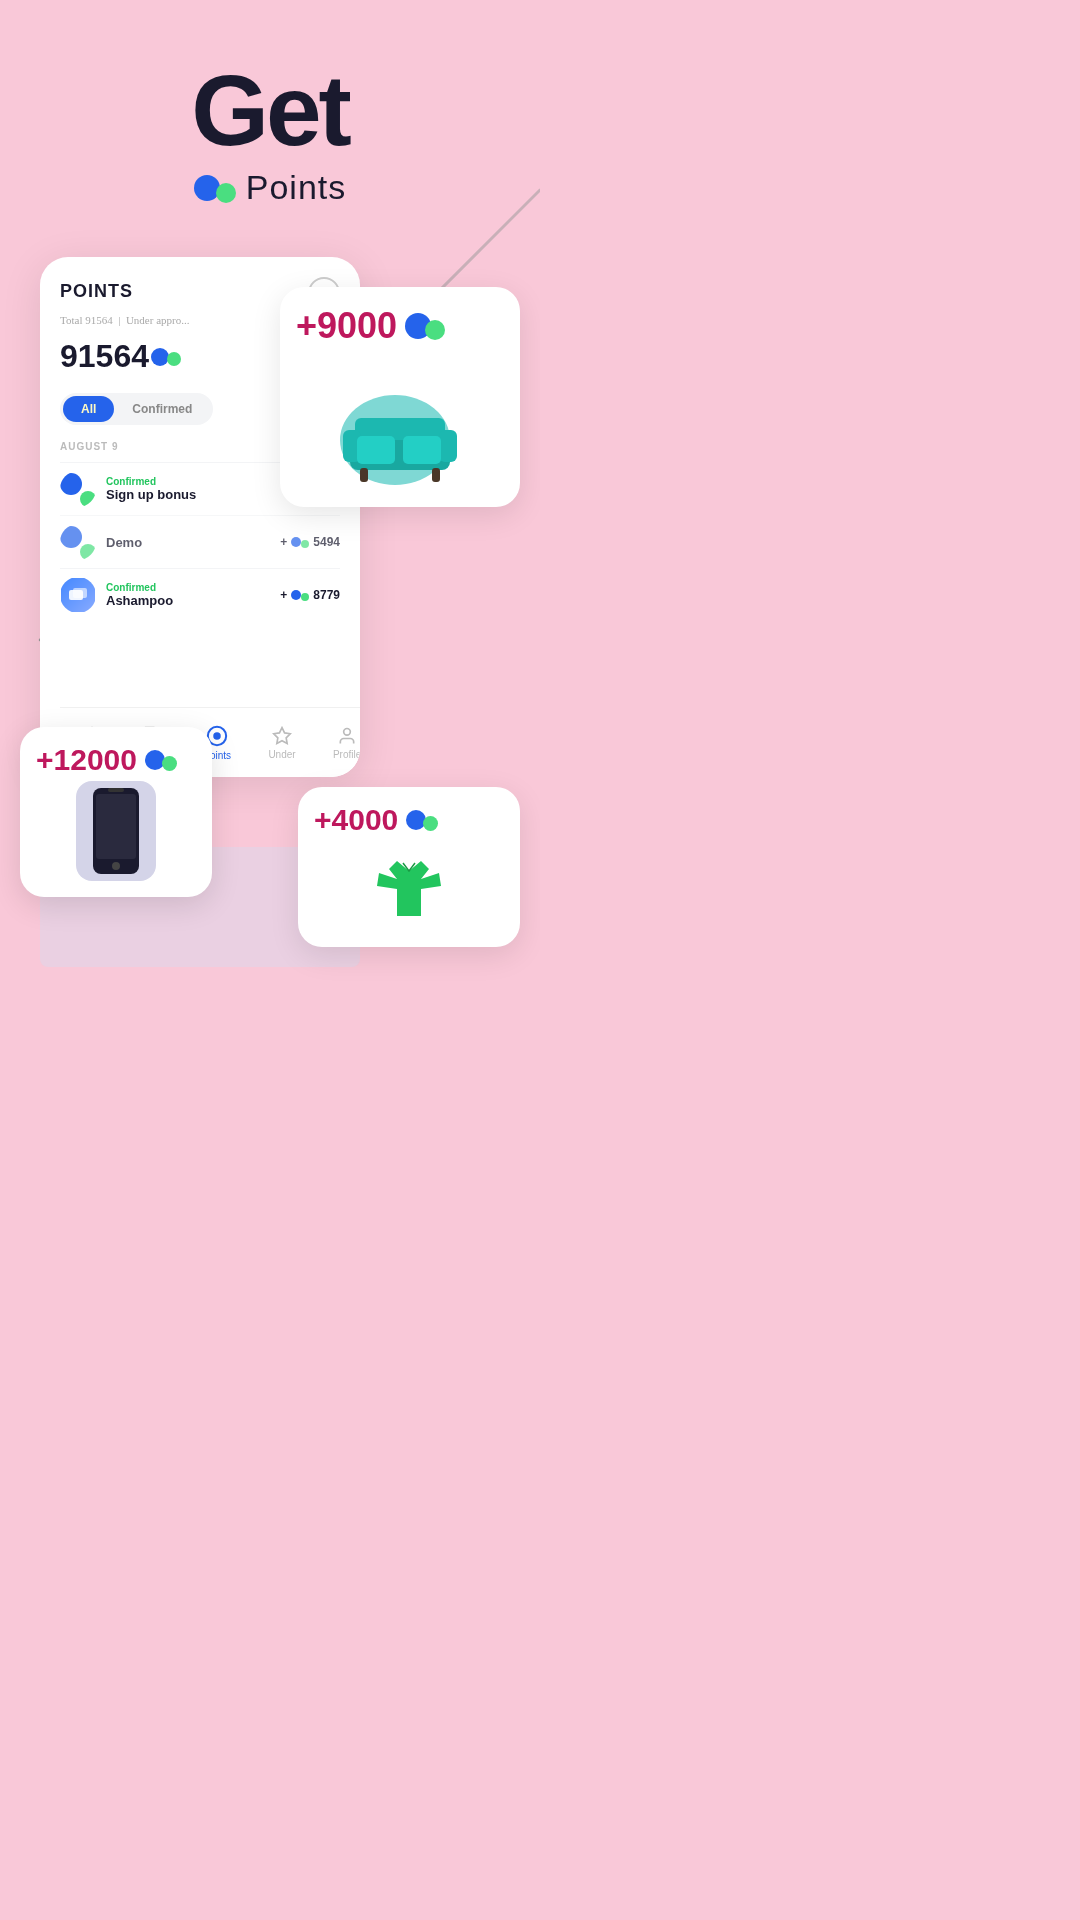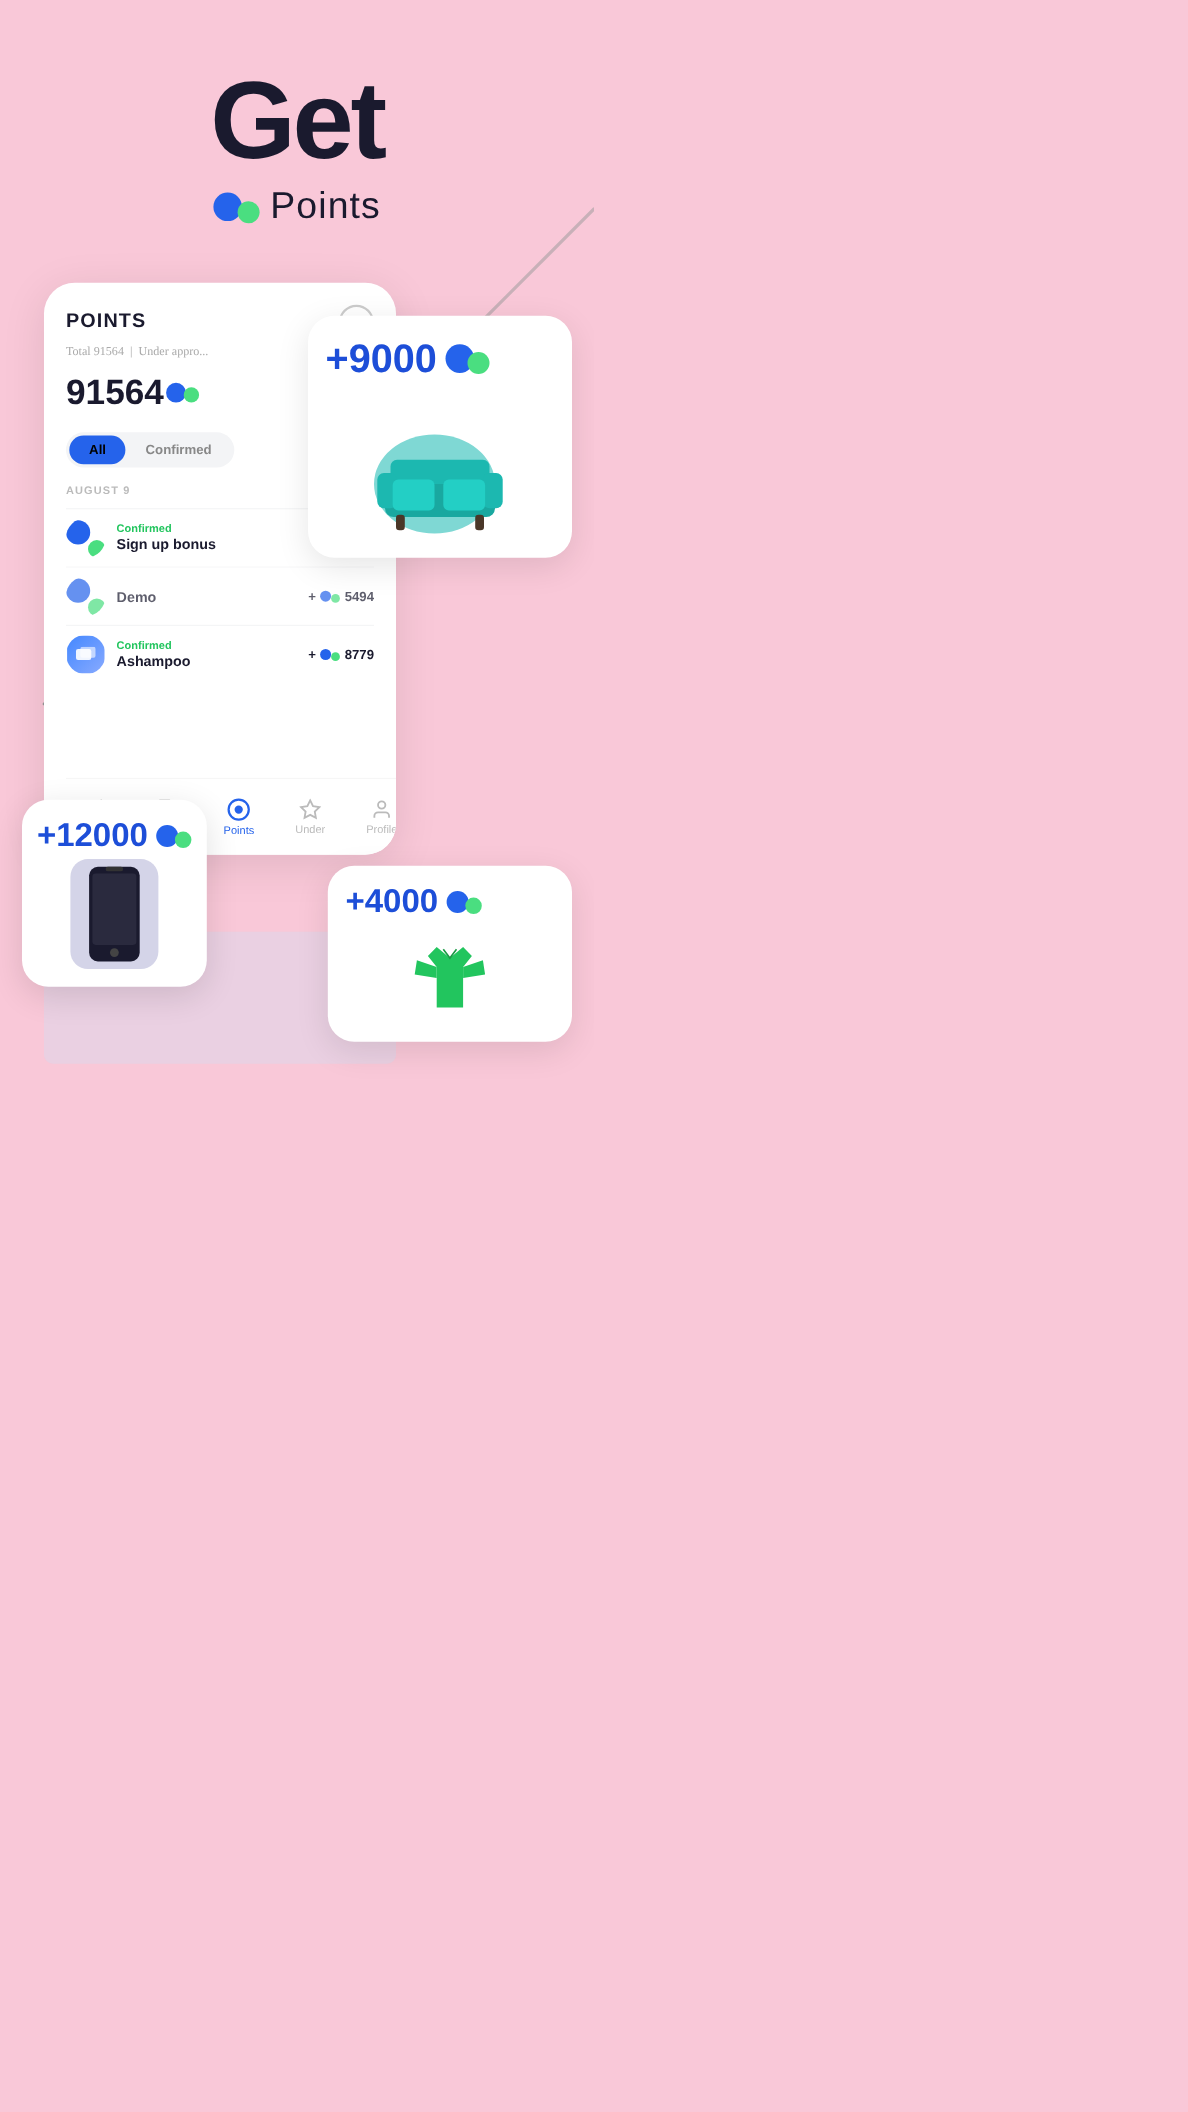--- a/index.html
+++ b/index.html
@@ -163,21 +163,21 @@
       padding: 6px 18px;
       border-radius: 16px;
       font-size: 12px;
       font-weight: 600;
       cursor: pointer;
       color: #888;
     }
 
     .tab.active {
       background: #2563eb;
-      color: #000000;
+      color: #fef9c3;
     }
 
     .section-date {
       font-size: 10px;
       font-weight: 700;
       color: #bbb;
       letter-spacing: 1px;
       text-transform: uppercase;
       margin-bottom: 10px;
     }
@@ -276,21 +276,21 @@
 
     .card-points-row {
       display: flex;
       align-items: center;
       gap: 8px;
     }
 
     .card-points-num {
       font-size: 36px;
       font-weight: 900;
-      color: #1d4ed8;
+      color: #be185d;
     }
 
     .card-dual-dot-lg {
       width: 40px;
       height: 28px;
       position: relative;
       display: inline-block;
     }
 
     .card-dot-blue-lg {
@@ -318,31 +318,30 @@
       display: flex;
       align-items: flex-end;
       justify-content: center;
     }
 
     
     .card-12000 {
       position: absolute;
       bottom: 140px;
       left: 0;
-      width: 168px;
+      width: 192px;
       height: 170px;
       background: #fff;
       border-radius: 24px;
       box-shadow: 0 8px 30px rgba(0,0,0,0.12);
       padding: 16px;
       display: flex;
       flex-direction: column;
       overflow: hidden;
       z-index: 10;
-      align-items: center;
     }
 
     .card-12000 .card-points-num {
       font-size: 30px;
     }
 
     
     .card-4000 {
       position: absolute;
       bottom: 90px;

